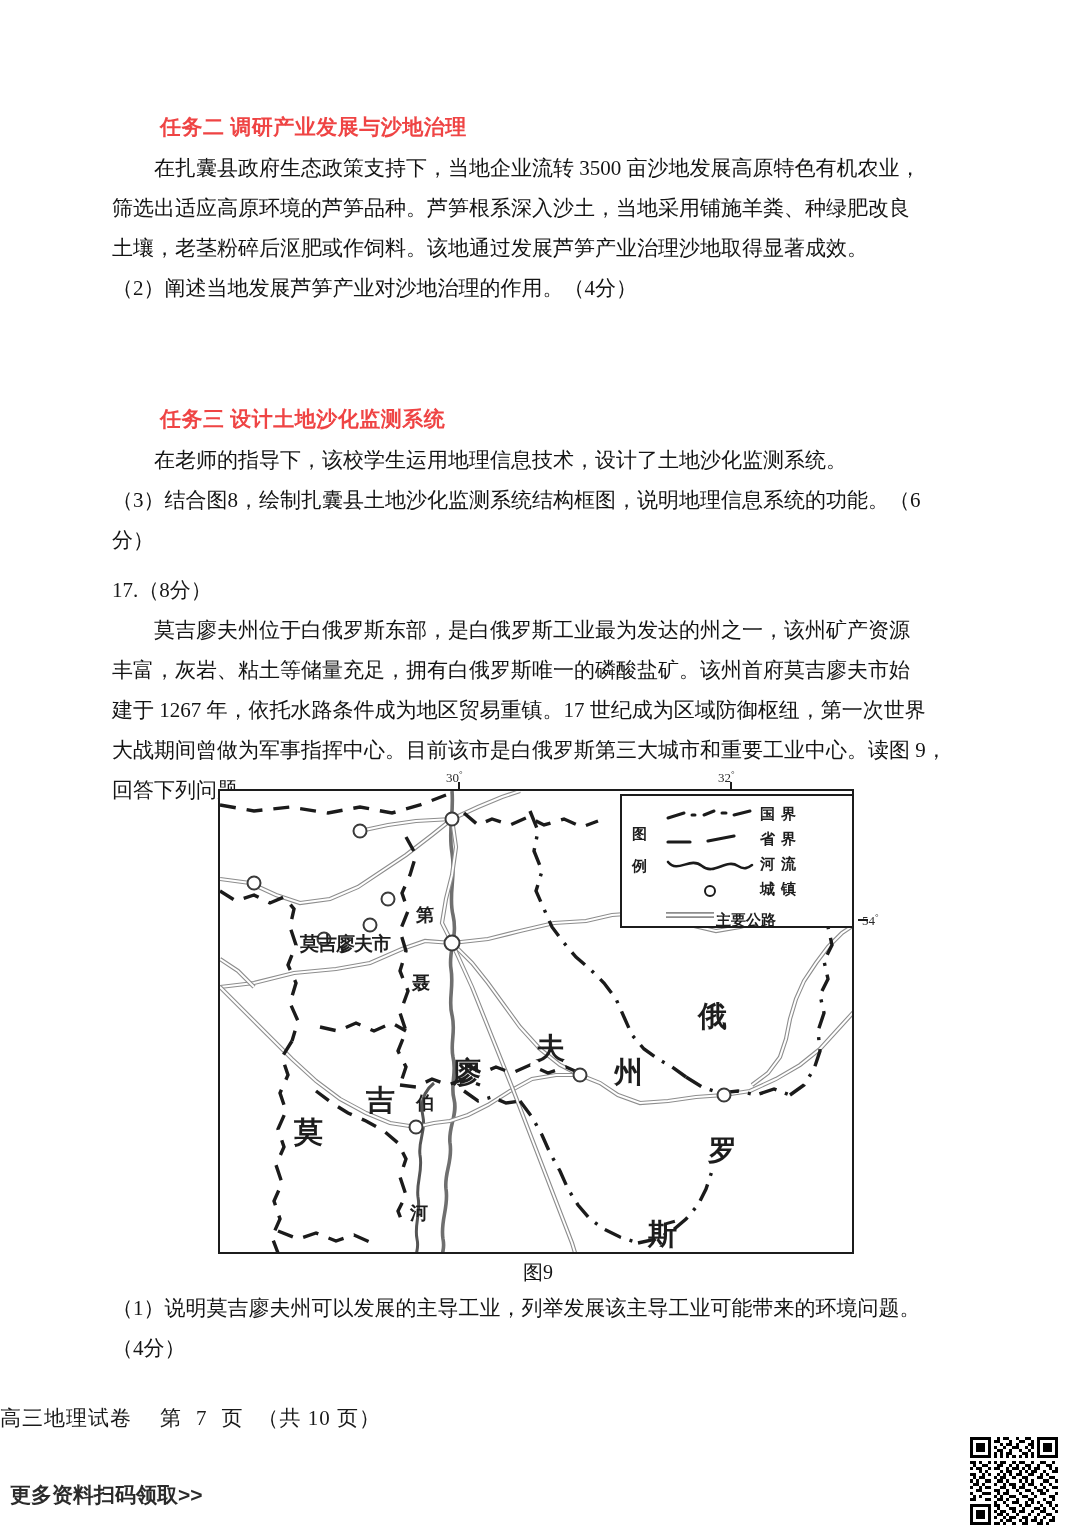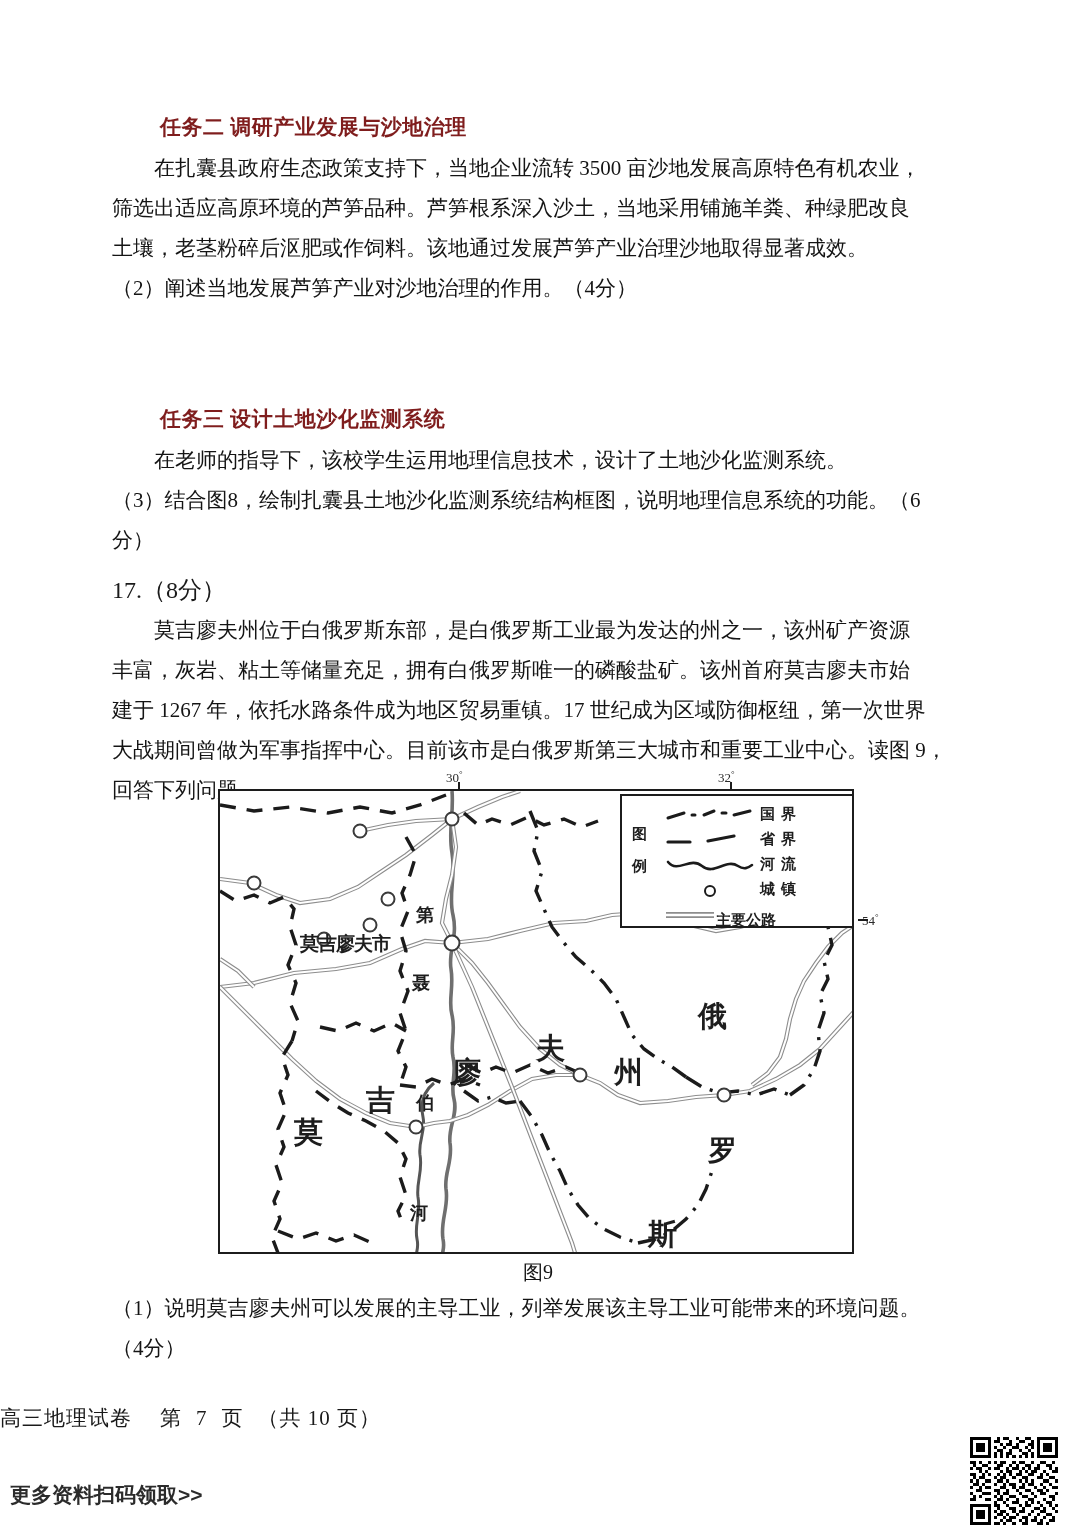--- a/index.html
+++ b/index.html
@@ -29,37 +29,37 @@
     width: 860px;
   }
 
   .heading {
     font-weight: bold;
     font-size: 21px;
     letter-spacing: 0.5px;
     margin: 0 0 6px 0;
     padding-left: 48px;
     line-height: 1.45;
-    color: #7f1d1d;
+    color: #ef4444;
   }
 
   .line {
     font-size: 21px;
     line-height: 40px;
     white-space: nowrap;
     color: #141414;
   }
   .line.justify {
     white-space: normal;
     text-align: justify;
     text-justify: inter-ideograph;
   }
 
   .qnum {
-    font-size: 24px;
+    font-size: 21px;
     line-height: 40px;
     margin: 0;
   }
 
   
   .figure {
     position: absolute;
     left: 218px;
     top: 789px;
     width: 636px;

